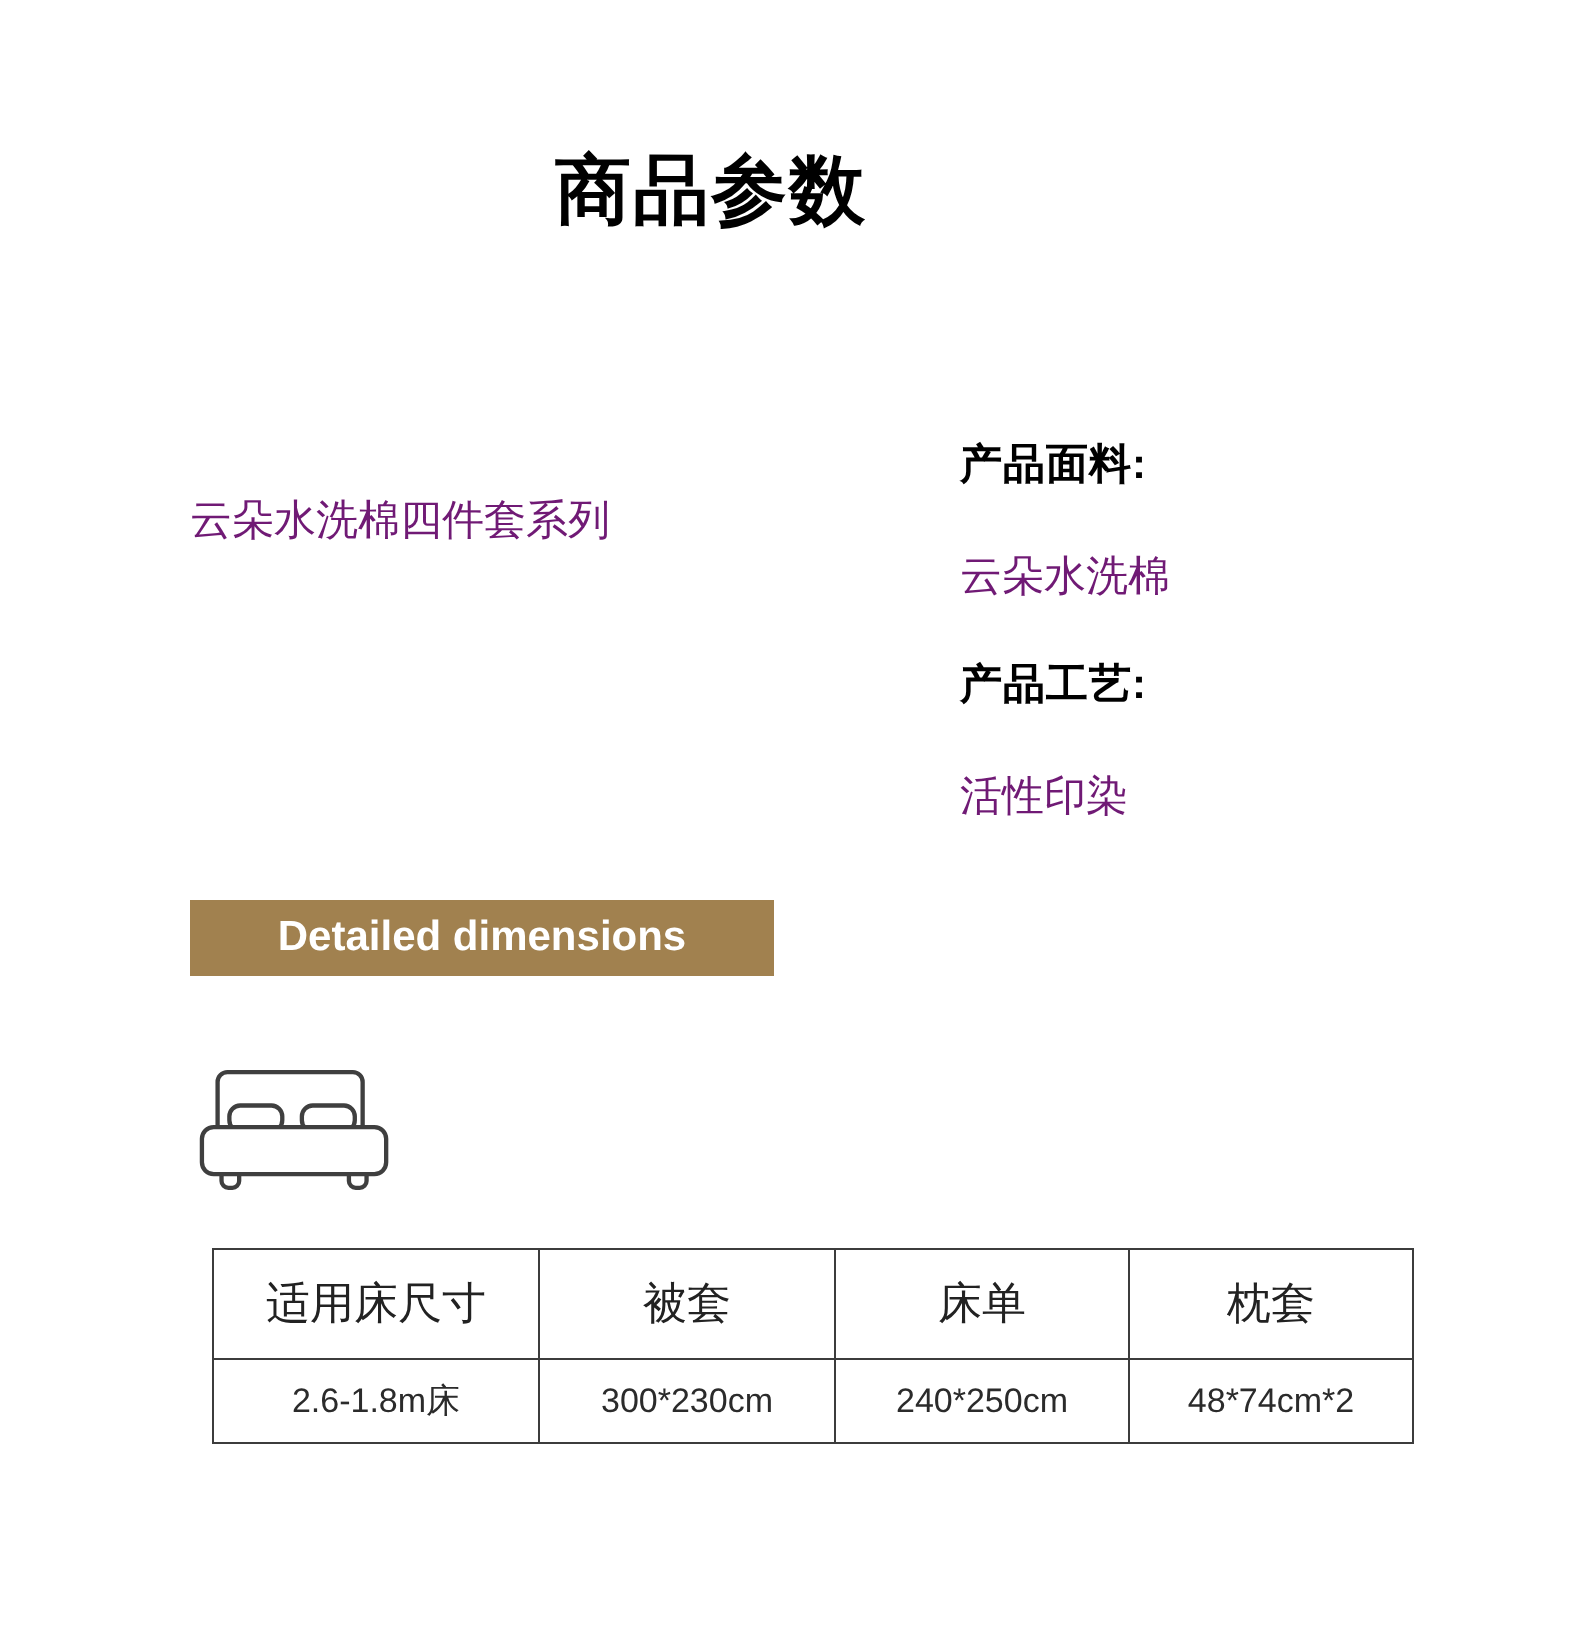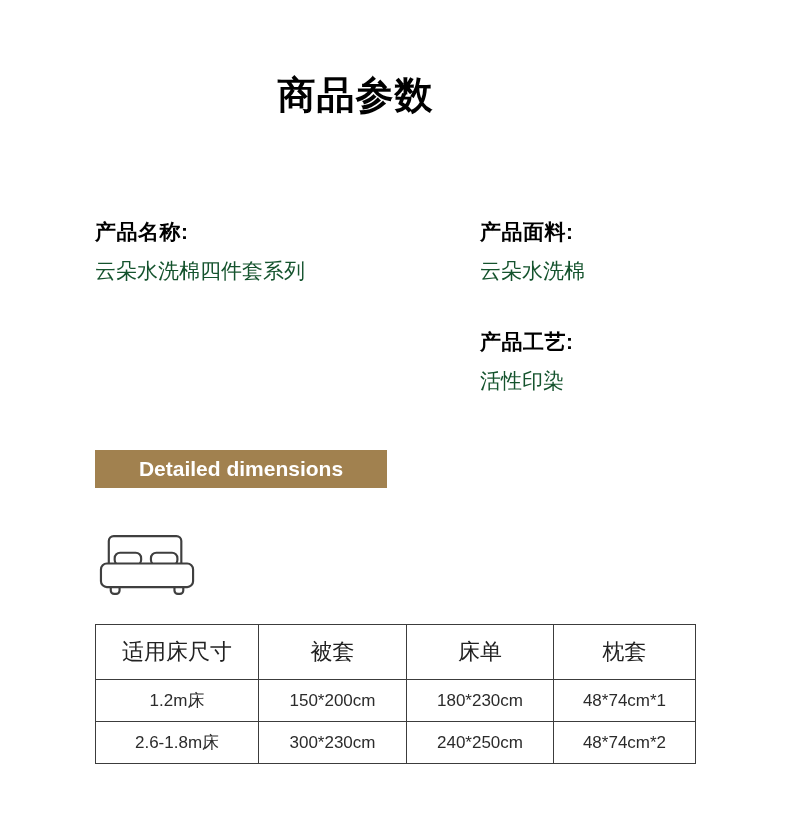--- a/index.html
+++ b/index.html
@@ -34,21 +34,22 @@
   .spec .label {
     font-size: 21px;
     font-weight: bold;
     color: #000000;
     margin-bottom: 11px;
     letter-spacing: 0.5px;
   }
   .spec .value {
     font-size: 21px;
     font-weight: normal;
-    color: #14532d;
+    color: #701a75;
+    margin-top: 28px;
   }
   .spec.pos-0 { left: 95px;  top: 218px; }
   .spec.pos-1 { left: 480px; top: 218px; }
   .spec.pos-2 { left: 95px;  top: 328px; }
   .spec.pos-3 { left: 480px; top: 328px; }
 
   .banner {
     position: absolute;
     left: 95px;
     top: 450px;
@@ -65,21 +66,21 @@
   .bed-icon {
     position: absolute;
     left: 99px;
     top: 533px;
     width: 98px;
     height: 64px;
   }
 
   .size-table {
     position: absolute;
-    left: 95px;
+    left: 106px;
     top: 624px;
     width: 600px;
     border-collapse: collapse;
     table-layout: fixed;
   }
   .size-table th, .size-table td {
     border: 1px solid #3c3c3c;
     text-align: center;
     vertical-align: middle;
     background: #ffffff;
@@ -102,21 +103,20 @@
   .size-table col.c3 { width: 142px; }
 </style>
 </head>
 <body>
 
 <div class="page">
 
   <div class="title">商品参数</div>
 
   <div class="spec pos-0">
-    <div class="label">产品名称:</div>
     <div class="value">云朵水洗棉四件套系列</div>
   </div>
 
   <div class="spec pos-1">
     <div class="label">产品面料:</div>
     <div class="value">云朵水洗棉</div>
   </div>
 
 
   <div class="spec pos-3">
@@ -151,26 +151,20 @@
     <thead>
       <tr>
         <th>适用床尺寸</th>
         <th>被套</th>
         <th>床单</th>
         <th>枕套</th>
       </tr>
     </thead>
     <tbody>
       <tr>
-        <td>1.2m床</td>
-        <td>150*200cm</td>
-        <td>180*230cm</td>
-        <td>48*74cm*1</td>
-      </tr>
-      <tr>
         <td>2.6-1.8m床</td>
         <td>300*230cm</td>
         <td>240*250cm</td>
         <td>48*74cm*2</td>
       </tr>
     </tbody>
   </table>
 
 </div>
 

